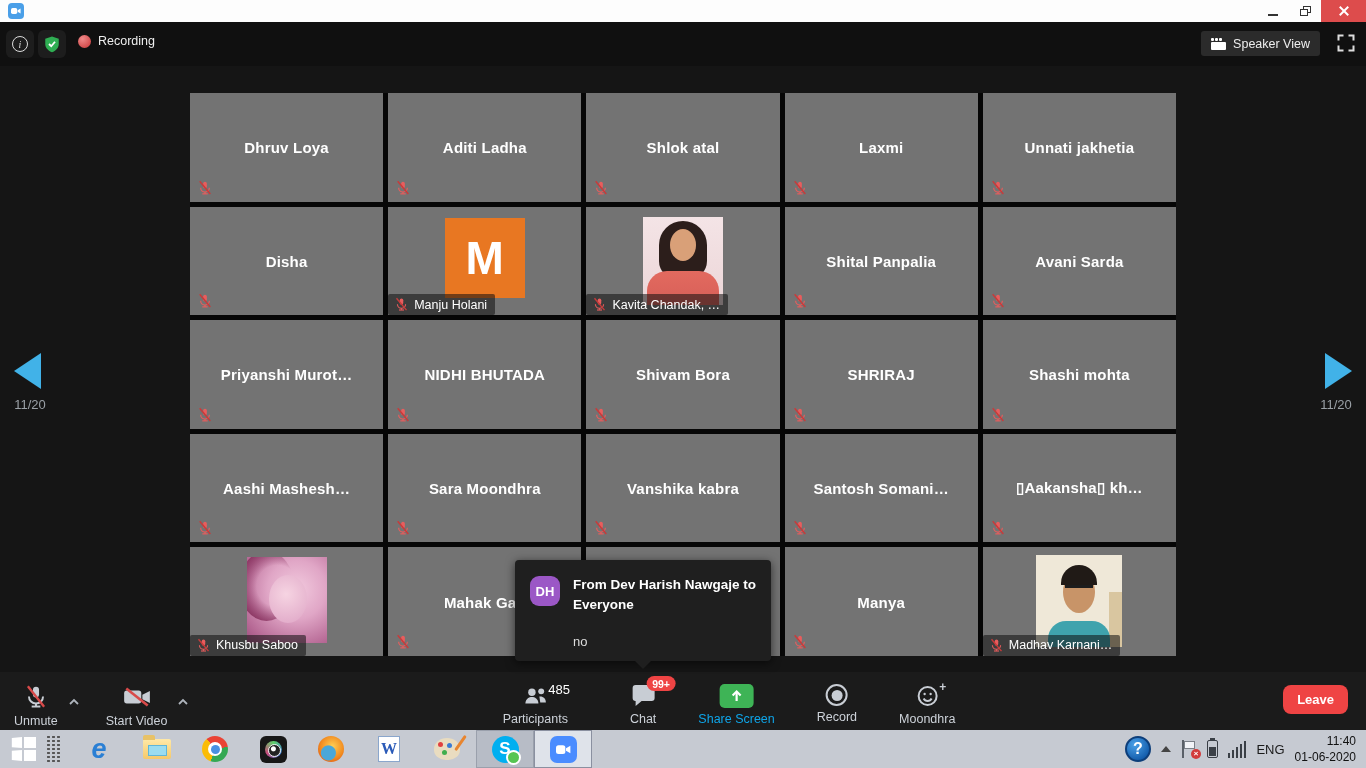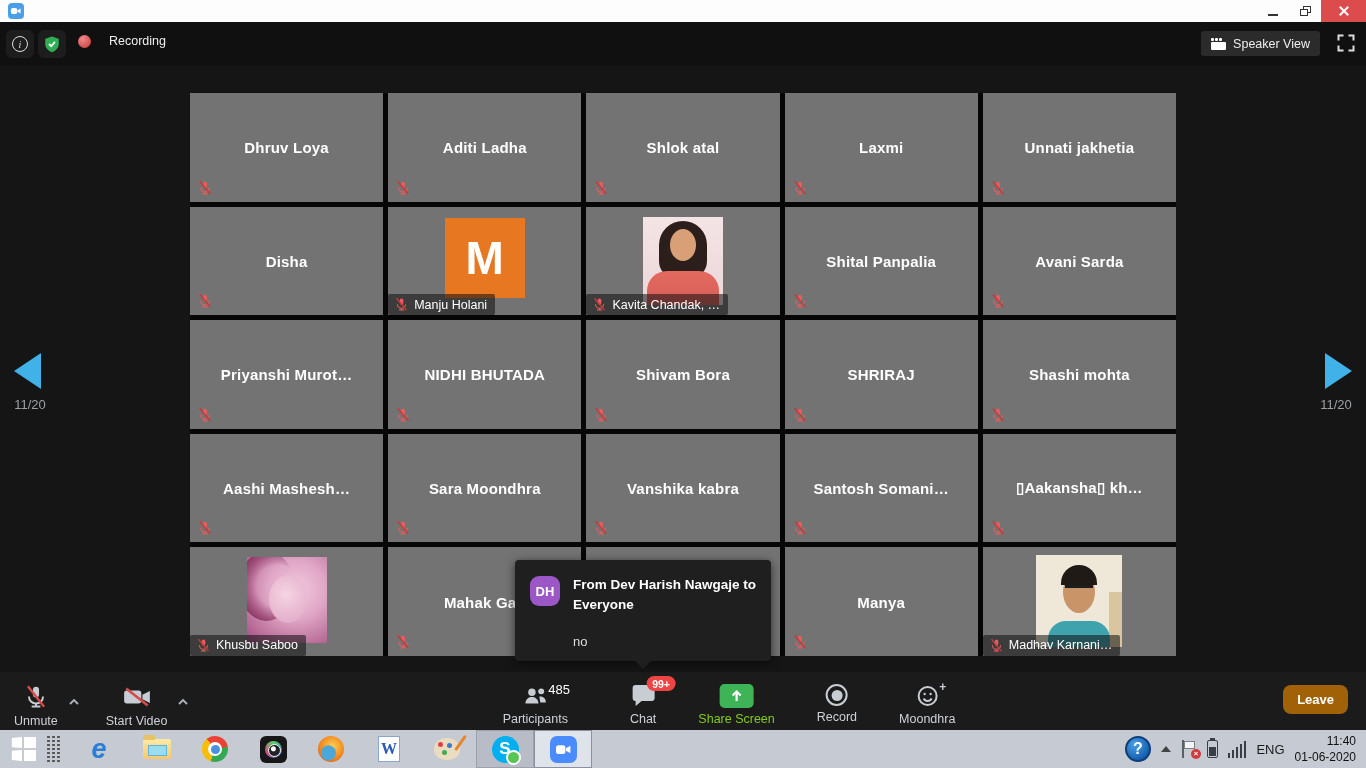--- a/index.html
+++ b/index.html
@@ -27,21 +27,21 @@
 
   
   .meeting { position:absolute; top:22px; left:0; width:1366px; height:708px; background:#151515; }
 
   .meet-topbar { position:absolute; top:0; left:0; width:100%; height:44px; background:#101010; }
   .chip { position:absolute; top:8px; width:28px; height:28px; background:#1d1d1d; border-radius:6px;
     display:flex; align-items:center; justify-content:center; }
   .chip-info { left:6px; } .chip-shield { left:38px; }
   .info-glyph { width:16px; height:16px; border:1.5px solid #ddd; border-radius:50%;
     color:#ddd; font-size:10px; display:flex; align-items:center; justify-content:center; font-style:italic; font-family:"Liberation Serif", serif; }
-  .rec-wrap { position:absolute; left:78px; top:12px; display:flex; align-items:center; gap:18px; }
+  .rec-wrap { position:absolute; left:78px; top:12px; display:flex; align-items:center; gap:7px; }
   .rec-dot { width:13px; height:13px; border-radius:50%;
     background:radial-gradient(circle at 35% 30%, #f08a8a, #d44f4f 70%); }
   .rec-label { color:#eee; font-size:12.5px; }
   .speaker-view-btn { position:absolute; right:46px; top:9px; height:25px; background:#2b2b2b; border-radius:3px;
     display:flex; align-items:center; gap:7px; padding:0 10px; cursor:pointer; }
   .sv-icon { width:15px; height:12px; display:flex; flex-direction:column; gap:1px; }
   .sv-dots { display:flex; gap:1px; } .sv-dots i { width:3px; height:3px; background:#fff; border-radius:1px; }
   .sv-rect { flex:1; background:#fff; border-radius:1px; }
   .speaker-view-btn span { color:#eee; font-size:12.5px; }
   .fullscreen-btn { position:absolute; right:10px; top:11px; width:20px; height:20px; cursor:pointer; }
@@ -115,27 +115,27 @@
   .chev { margin-top:10px; padding:4px; cursor:pointer; }
   .tl-center { position:absolute; left:50%; top:6px; transform:translateX(-50%); margin-left:46px;
     display:flex; align-items:flex-start; gap:30px; }
   .part-iconwrap { position:relative; }
   .part-count { position:absolute; left:26px; top:-2px; color:#fff; font-size:13px; }
   .part-pad { padding-right:26px; }
   .chat-badge { position:absolute; left:16px; top:-8px; background:#ef4444; color:#fff; font-size:10.5px;
     font-weight:bold; border-radius:9px; padding:1.5px 6px; }
   .share-icon { width:34px; height:24px; background:#3eb456; border-radius:5px; margin-top:0;
     display:flex; align-items:center; justify-content:center; }
-  .share-label { color:#84cc16; }
+  .share-label { color:#0ea5e9; }
   .rec-icon { width:22px; height:22px; border:2px solid #c8cdd4; border-radius:50%;
     display:flex; align-items:center; justify-content:center; }
   .rec-icon i { width:11px; height:11px; border-radius:50%; background:#c8cdd4; }
   .react-iconwrap { position:relative; }
   .react-plus { position:absolute; right:-7px; top:-4px; color:#c8cdd4; font-size:12px; font-weight:bold; }
-  .leave-btn { position:absolute; right:18px; top:13px; background:#a16207; color:#fff; font-weight:bold;
+  .leave-btn { position:absolute; right:18px; top:13px; background:#ef4444; color:#fff; font-weight:bold;
     font-size:13px; border:none; border-radius:8px; padding:7px 14px; cursor:pointer; }
 
   
   .taskbar { position:absolute; left:0; bottom:0; width:100%; height:38px; background:#c6cad2;
     display:flex; align-items:center; }
   .tk-start { width:46px; height:38px; display:flex; align-items:center; justify-content:center; cursor:pointer; }
   .win-logo { display:grid; grid-template-columns:12px 12px; grid-template-rows:11px 11px; gap:2px; }
   .win-logo i { background:#fff; }
   .win-logo i:nth-child(1) { clip-path:polygon(15% 8%,100% 0,100% 100%,15% 94%); }
   .win-logo i:nth-child(3) { clip-path:polygon(15% 6%,100% 0,100% 100%,15% 92%); }

